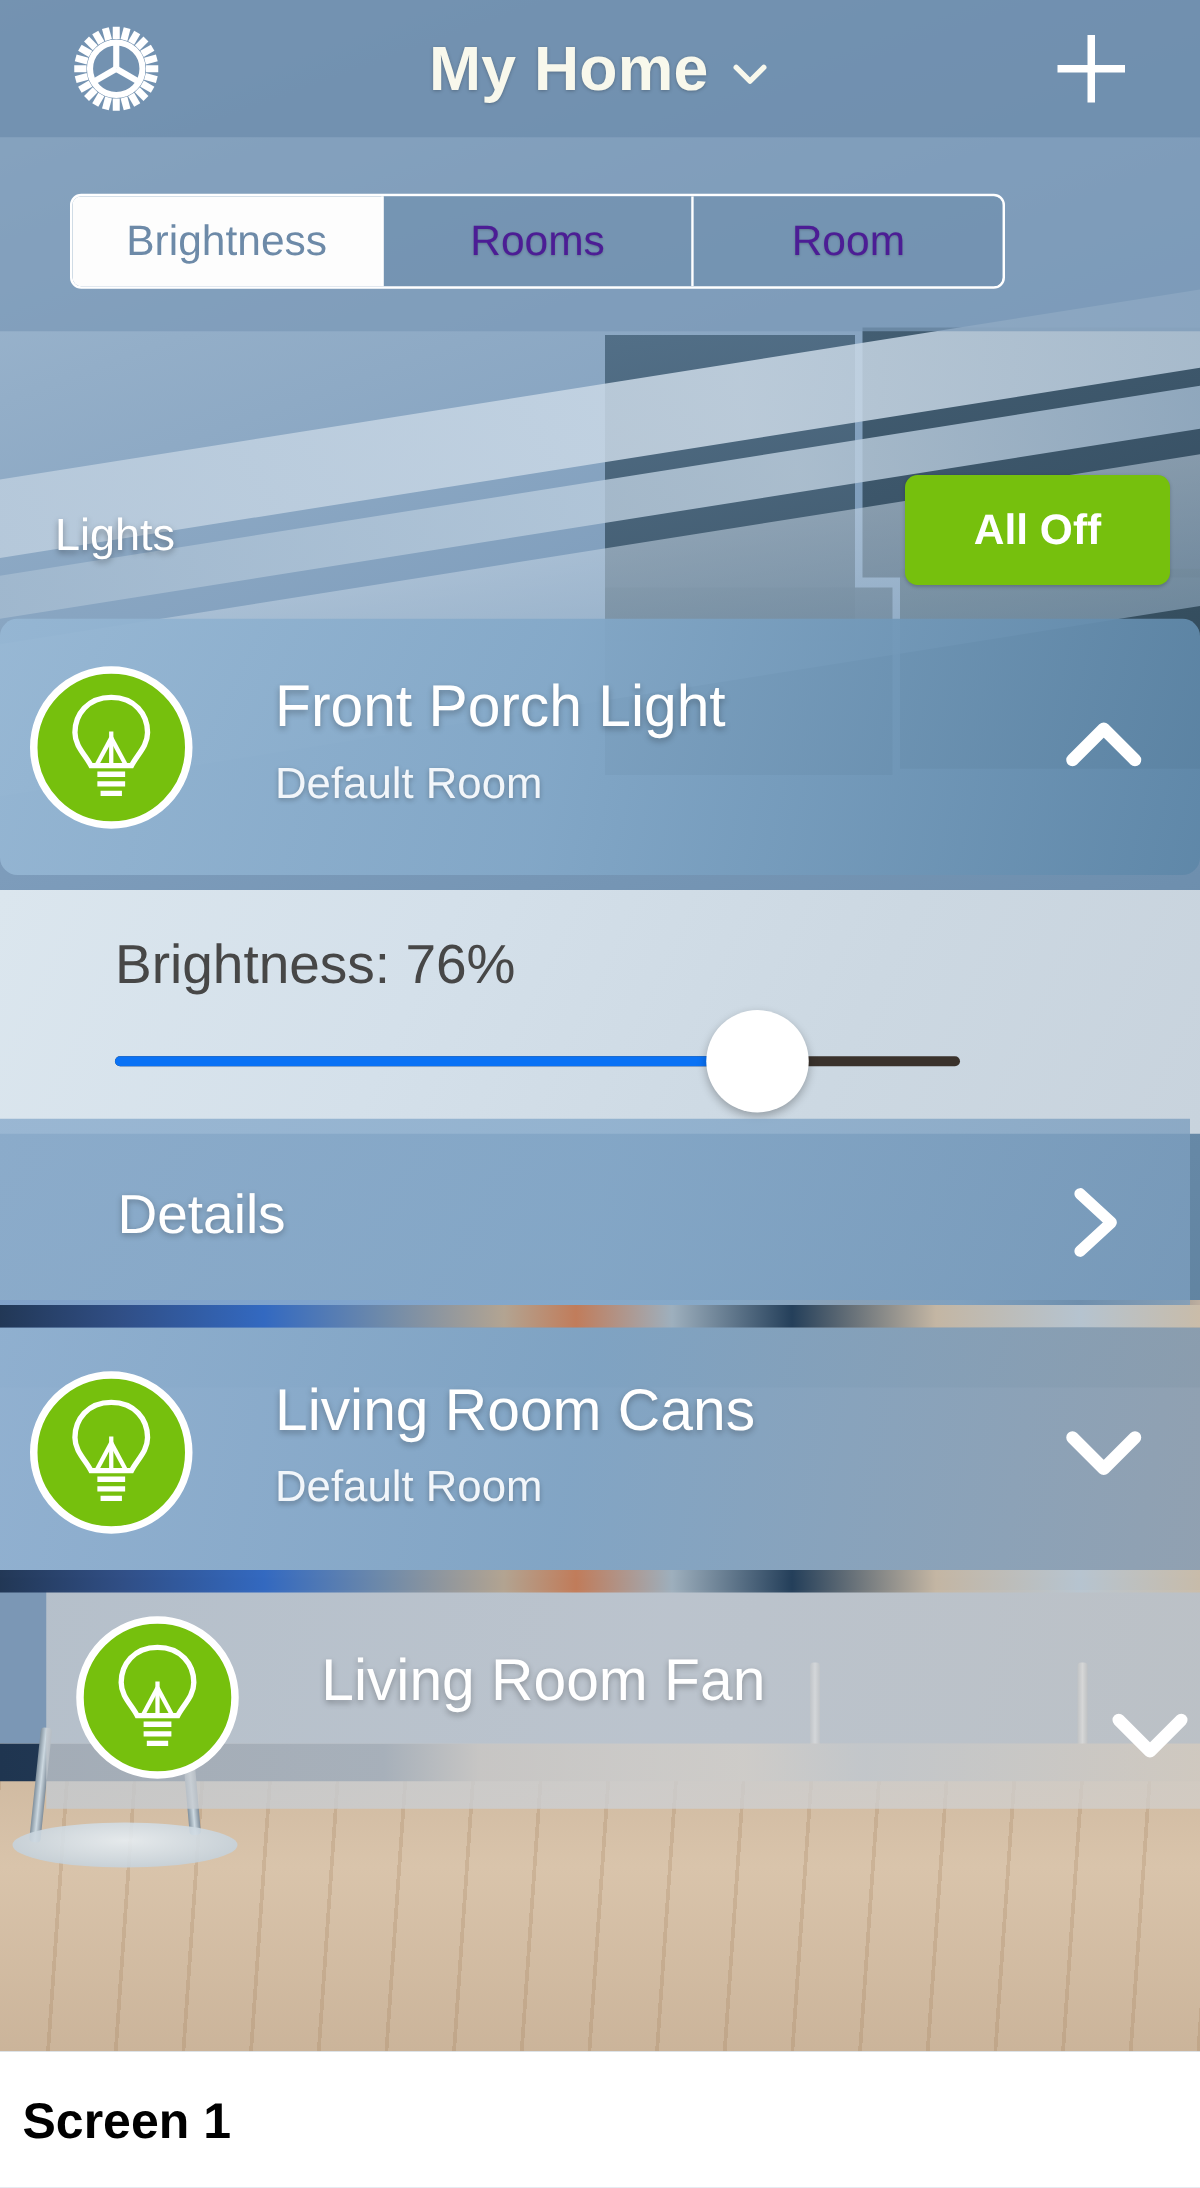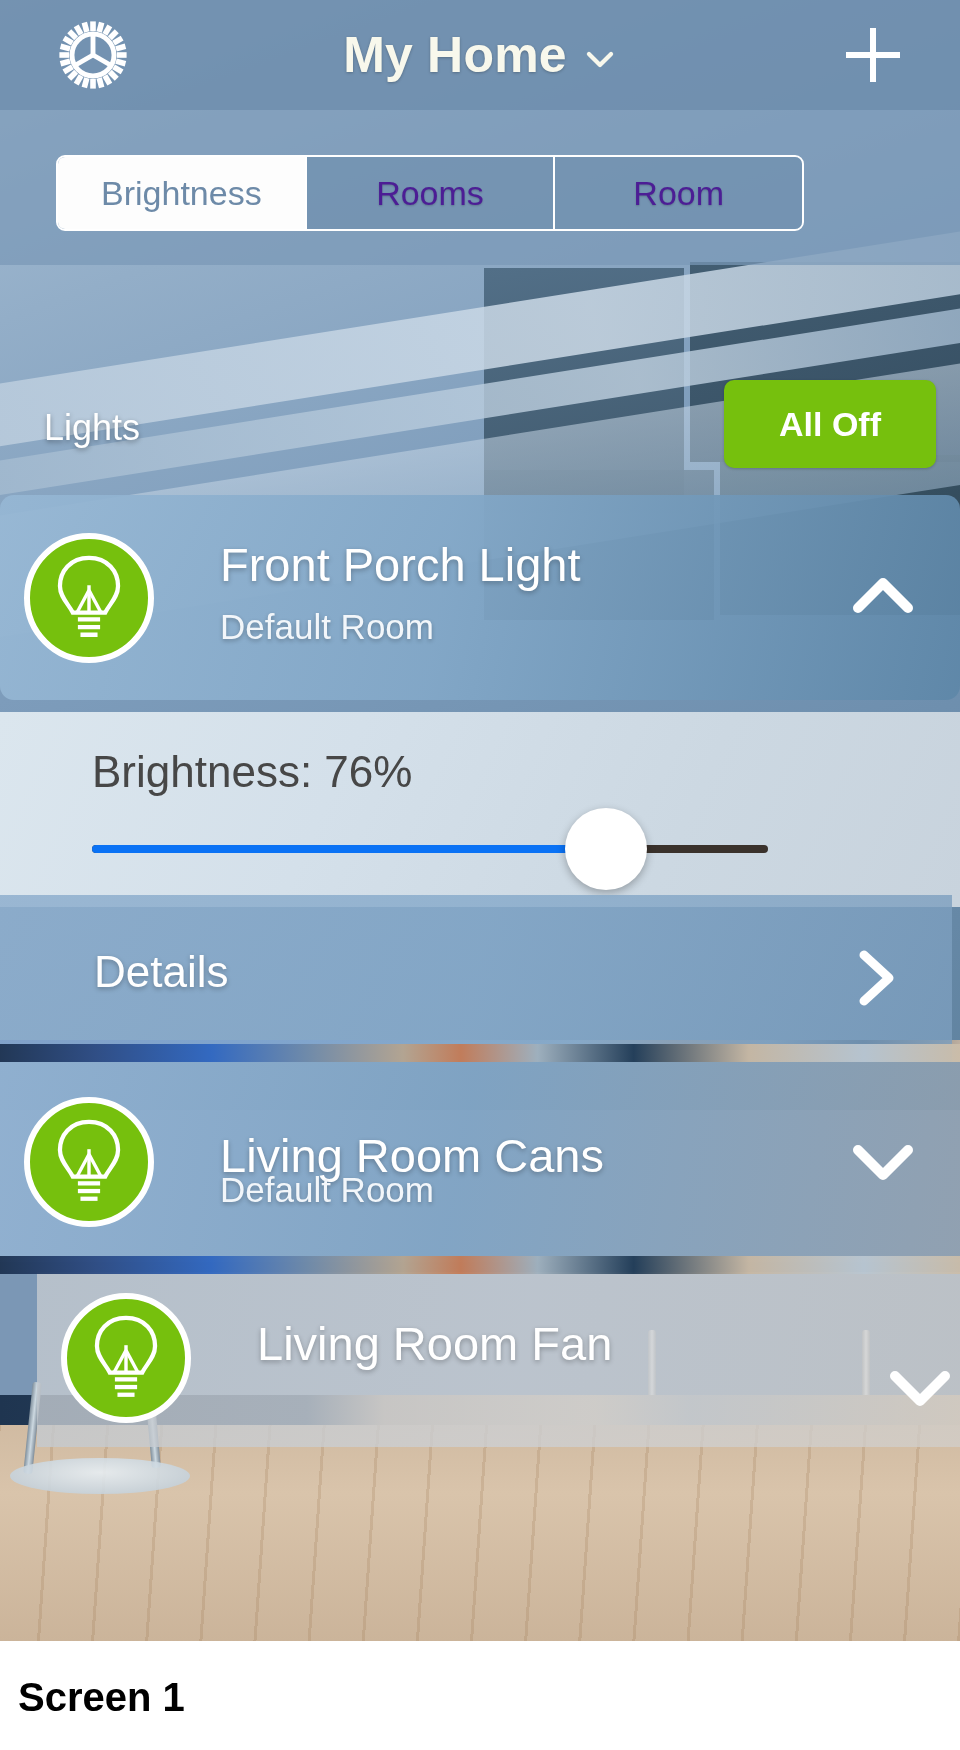--- a/index.html
+++ b/index.html
@@ -232,21 +232,21 @@
     white-space: nowrap;
   }
   .acc-sub {
     position: absolute; left: 220px;
     font-size: 35px; color: #f2f6fa;
     text-shadow: 0 2px 4px rgba(0,0,0,.26);
     white-space: nowrap;
   }
   .acc-row.r1 .acc-name { top: 42px; }
   .acc-row.r1 .acc-sub  { top: 112px; }
-  .acc-row.r2 .acc-name { top: 38px; margin-top: 28px; }
+  .acc-row.r2 .acc-name { top: 38px; }
   .acc-row.r2 .acc-sub  { top: 108px; }
   .acc-row.r3 .acc-name { top: 44px; }
 
   .chev-btn {
     position: absolute; right: 40px;
     width: 74px; height: 74px;
   }
   .acc-row.r1 .chev-btn { top: 65px; }
   .acc-row.r2 .chev-btn { top: 62px; }
   .acc-row.r3 .chev-btn { top: 78px; }

